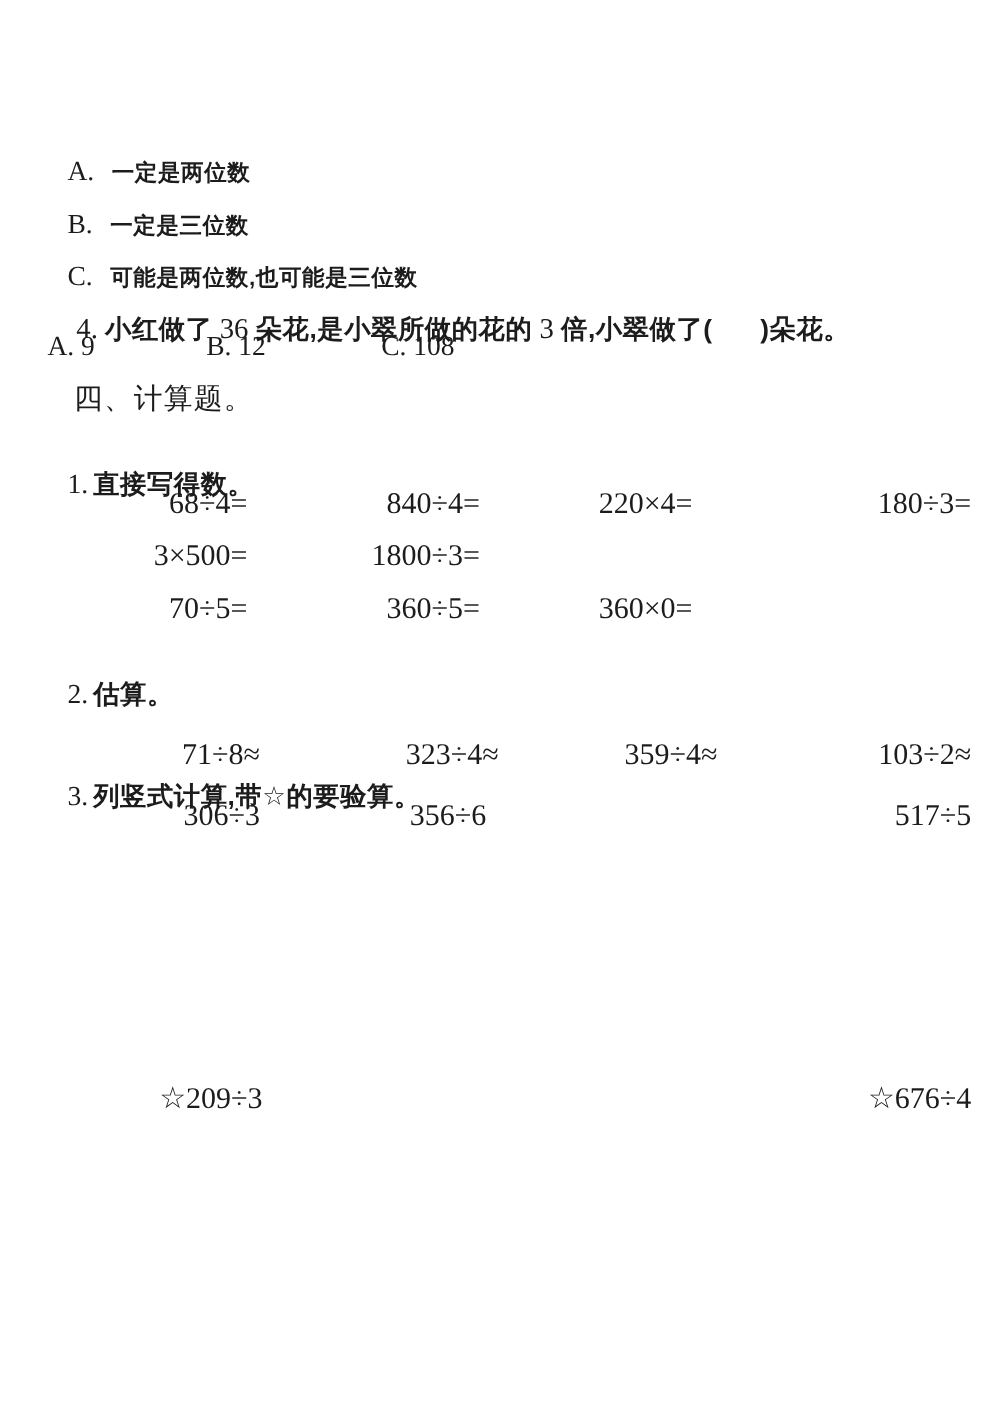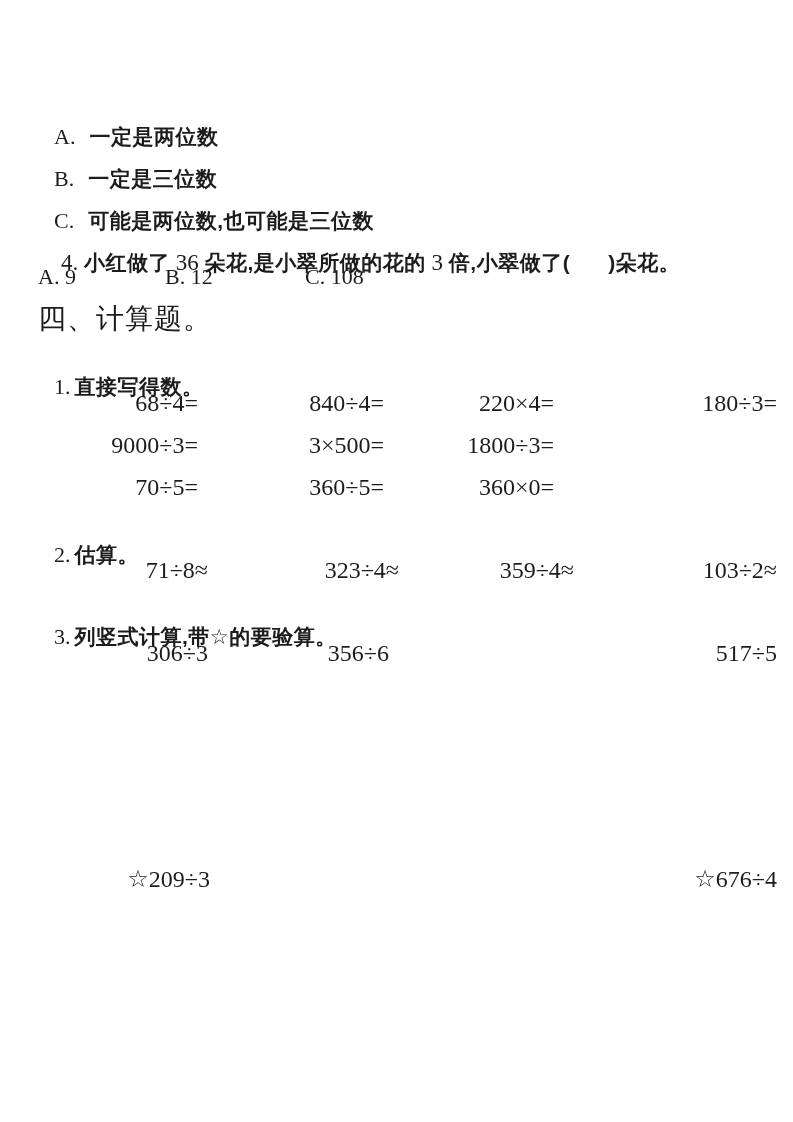--- a/index.html
+++ b/index.html
@@ -26,34 +26,35 @@
   }
   .cn {
     font-family: "Liberation Sans", "DejaVu Sans", sans-serif;
     font-weight: 700;
   }
   .cn-regular {
     font-family: "Liberation Serif", "DejaVu Serif", serif;
     font-weight: 400;
   }
   .opt-label { font-size: 22px; margin-right: 14px; }
-  .opt-text  { font-size: 21px; letter-spacing: 0.5px; }
+  .opt-text  { font-size: 18px; letter-spacing: 0.5px; }
   .stem      { font-size: 21px; letter-spacing: 0.5px; }
   .stem .num { font-size: 23px; letter-spacing: 0; }
   .expr      { font-size: 24px; text-align: right; }
-  .heading   { font-size: 28px; letter-spacing: 1px; }
+  .heading   { font-size: 23px; letter-spacing: 1px; margin-left: 21px; }
   .sub-num   { font-size: 22px; margin-right: 4px; }
   .sub-title { font-size: 21px; letter-spacing: 0.5px; }
   .grid4 {
     display: grid;
     grid-template-columns: 160px 186px 170px auto;
   }
   .grid4-est {
     display: grid;
     grid-template-columns: 170px 191px 175px auto;
+    margin-top: 34px;
   }
   .grid3 {
     display: grid;
     grid-template-columns: 170px 181px auto;
   }
   .grid2 {
     display: grid;
     grid-template-columns: 172px auto;
     margin-top: 24px;
   }
@@ -94,21 +95,20 @@
     <span class="serif sub-num">1.</span><span class="cn sub-title">直接写得数。</span>
   </div>
 
   <div class="line grid4 serif expr" style="top: 390px;">
     <span>68÷4=</span>
     <span>840÷4=</span>
     <span>220×4=</span>
     <span>180÷3=</span>
   </div>
   <div class="line grid4 serif expr" style="top: 432px;">
-    <span>9000÷3=</span>
     <span>3×500=</span>
     <span>1800÷3=</span>
   </div>
   <div class="line grid4 serif expr" style="top: 474px;">
     <span>70÷5=</span>
     <span>360÷5=</span>
     <span>360×0=</span>
   </div>
 
   <div class="line" style="top: 516px;">

